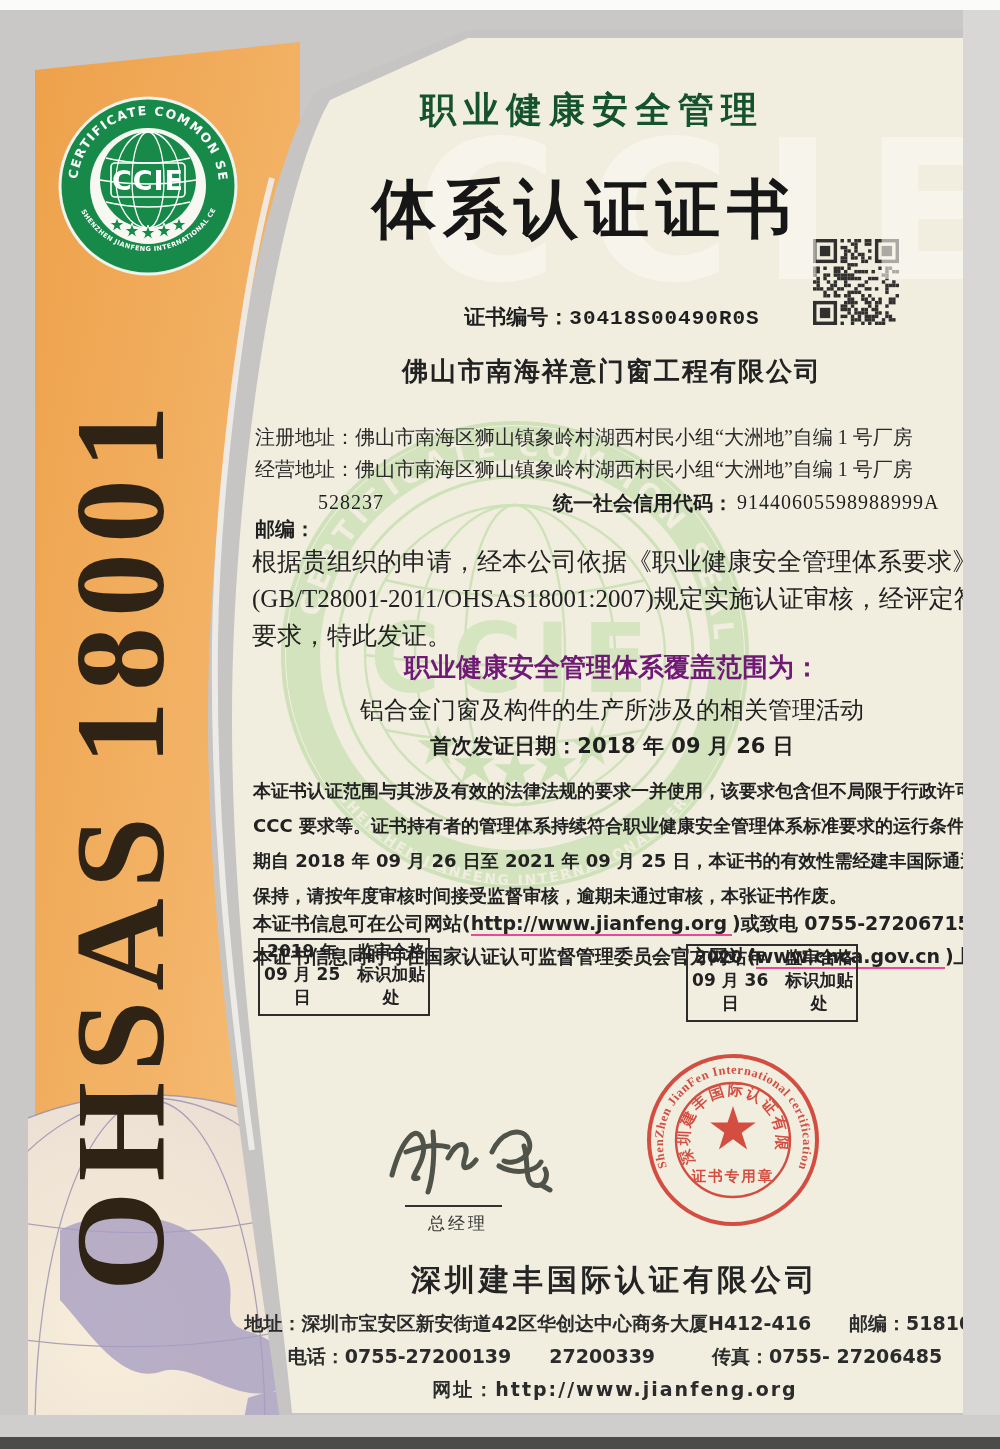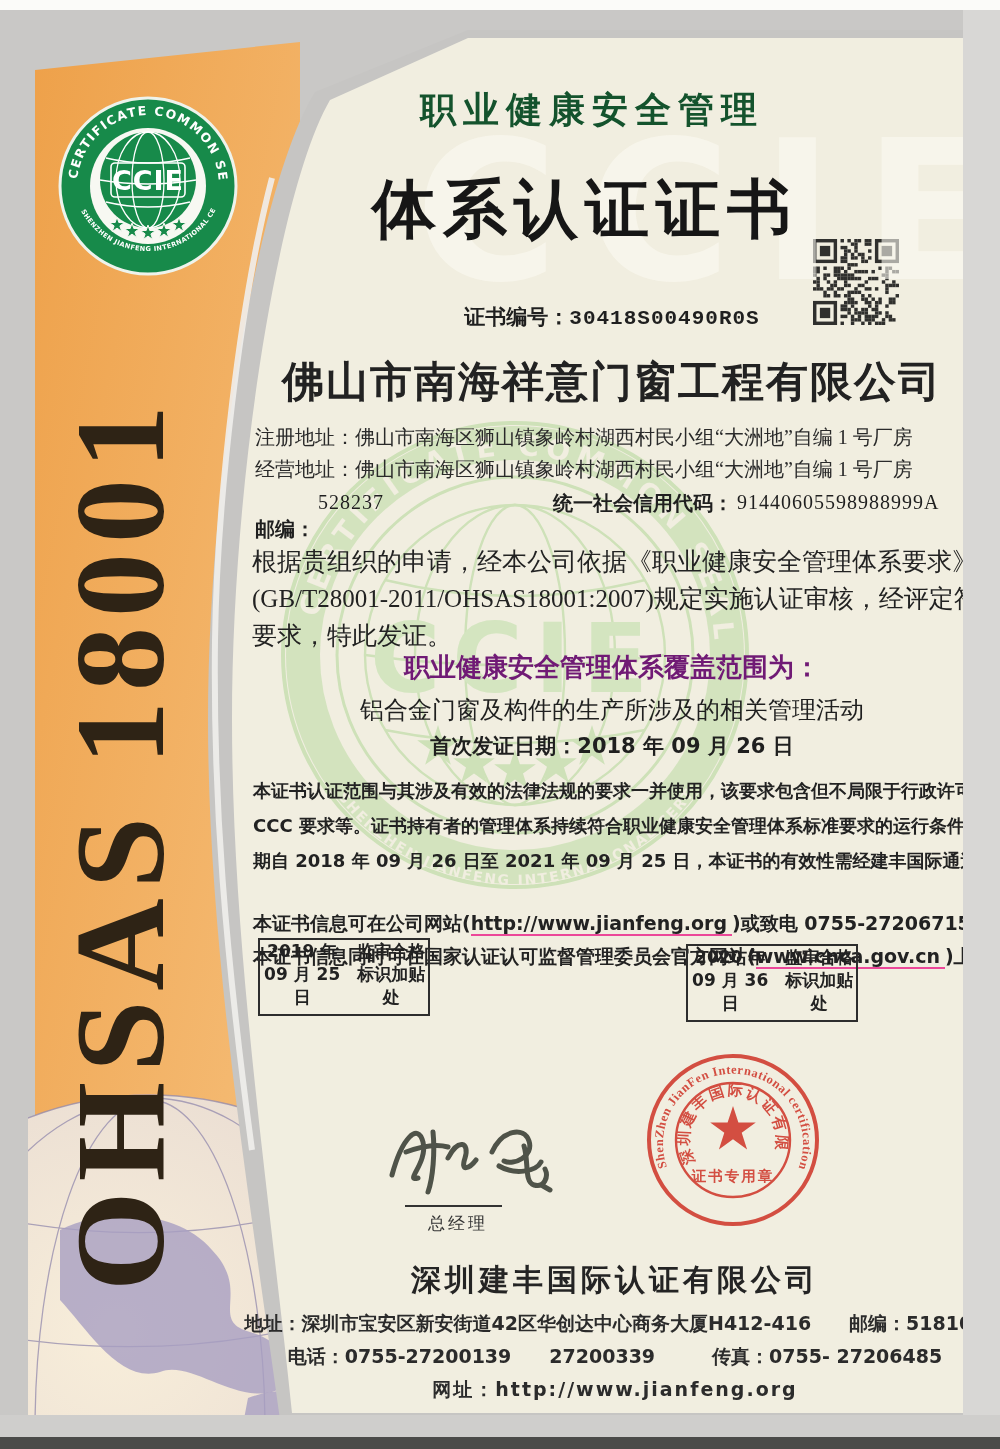--- a/index.html
+++ b/index.html
@@ -15,21 +15,21 @@
          font-family:"Liberation Serif",serif;font-weight:700;font-size:128px;
          letter-spacing:10px;color:#2e2315;}
   .t-center{text-align:center;}
   .title{left:242px;top:86px;width:700px;font-family:"DejaVu Sans",sans-serif;
          font-weight:900;font-size:36px;letter-spacing:7px;color:#14532d;}
   .title2{left:235px;top:166px;width:700px;font-family:"DejaVu Sans",sans-serif;
          font-weight:900;font-size:64px;letter-spacing:7px;color:#161616;}
   .certno{left:262px;top:303px;width:700px;font-size:21px;}
   .certno .lab{font-family:"DejaVu Sans",sans-serif;font-weight:700;}
   .certno .val{font-family:"Liberation Mono","DejaVu Sans Mono",monospace;font-weight:700;letter-spacing:1px;}
-  .company{left:262px;top:354px;width:700px;font-weight:700;font-size:42px;letter-spacing:2px;color:#222;}
+  .company{left:262px;top:354px;width:700px;font-weight:700;font-size:26px;letter-spacing:2px;color:#222;}
   .addr{left:255px;font-size:20px;white-space:nowrap;color:#2a2a2a;}
   .lab-s{font-family:"Liberation Serif",serif;}
   .post-lab,.credit-lab{position:absolute;font-family:"DejaVu Sans",sans-serif;font-weight:700;font-size:20px;}
   .post-val,.credit-val{position:absolute;font-size:20px;letter-spacing:1px;}
   .bodyln{left:252px;width:715px;font-size:25px;line-height:37px;white-space:nowrap;color:#222;}
   .scopehead{left:262px;top:650px;width:700px;font-family:"DejaVu Sans",sans-serif;font-weight:700;font-size:26px;color:#701a75;}
   .scope{left:262px;top:694px;width:700px;font-size:24px;}
   .firstissue{left:262px;top:732px;width:700px;font-family:"DejaVu Sans",sans-serif;font-weight:700;font-size:21px;}
   .fine{left:253px;top:773px;width:715px;font-family:"DejaVu Sans",sans-serif;
         font-weight:600;font-size:18px;line-height:35px;white-space:nowrap;color:#222;}
@@ -419,20 +419,21 @@
   <div class="layer bodyln" style="top:617px;">要求，特此发证。</div>
 
   <div class="layer scopehead t-center">职业健康安全管理体系覆盖范围为：</div>
   <div class="layer scope t-center">铝合金门窗及构件的生产所涉及的相关管理活动</div>
   <div class="layer firstissue t-center">首次发证日期：2018 年 09 月 26 日</div>
 
   <div class="layer fine">
     <div>本证书认证范围与其涉及有效的法律法规的要求一并使用，该要求包含但不局限于行政许可资质范围及</div>
     <div>CCC 要求等。证书持有者的管理体系持续符合职业健康安全管理体系标准要求的运行条件下，认证有效</div>
     <div>期自 2018 年 09 月 26 日至 2021 年 09 月 25 日，本证书的有效性需经建丰国际通过定期的监督审核确认</div>
+    <div>保持，请按年度审核时间接受监督审核，逾期未通过审核，本张证书作废。</div>
   </div>
 
   <div class="layer infoln" style="top:911px;">
     <span>本证书信息可在公司网站(</span><span class="lnk">http://www.jianfeng.org</span><span>)或致电 0755-27206715 查询。</span>
   </div>
   <div class="layer infoln" style="top:944px;">
     <span>本证书信息同时可在国家认证认可监督管理委员会官方网站(</span><span class="lnk">www.cnca.gov.cn</span><span>)上查询。</span>
   </div>
 
   <div class="layer auditbox bx-l">

